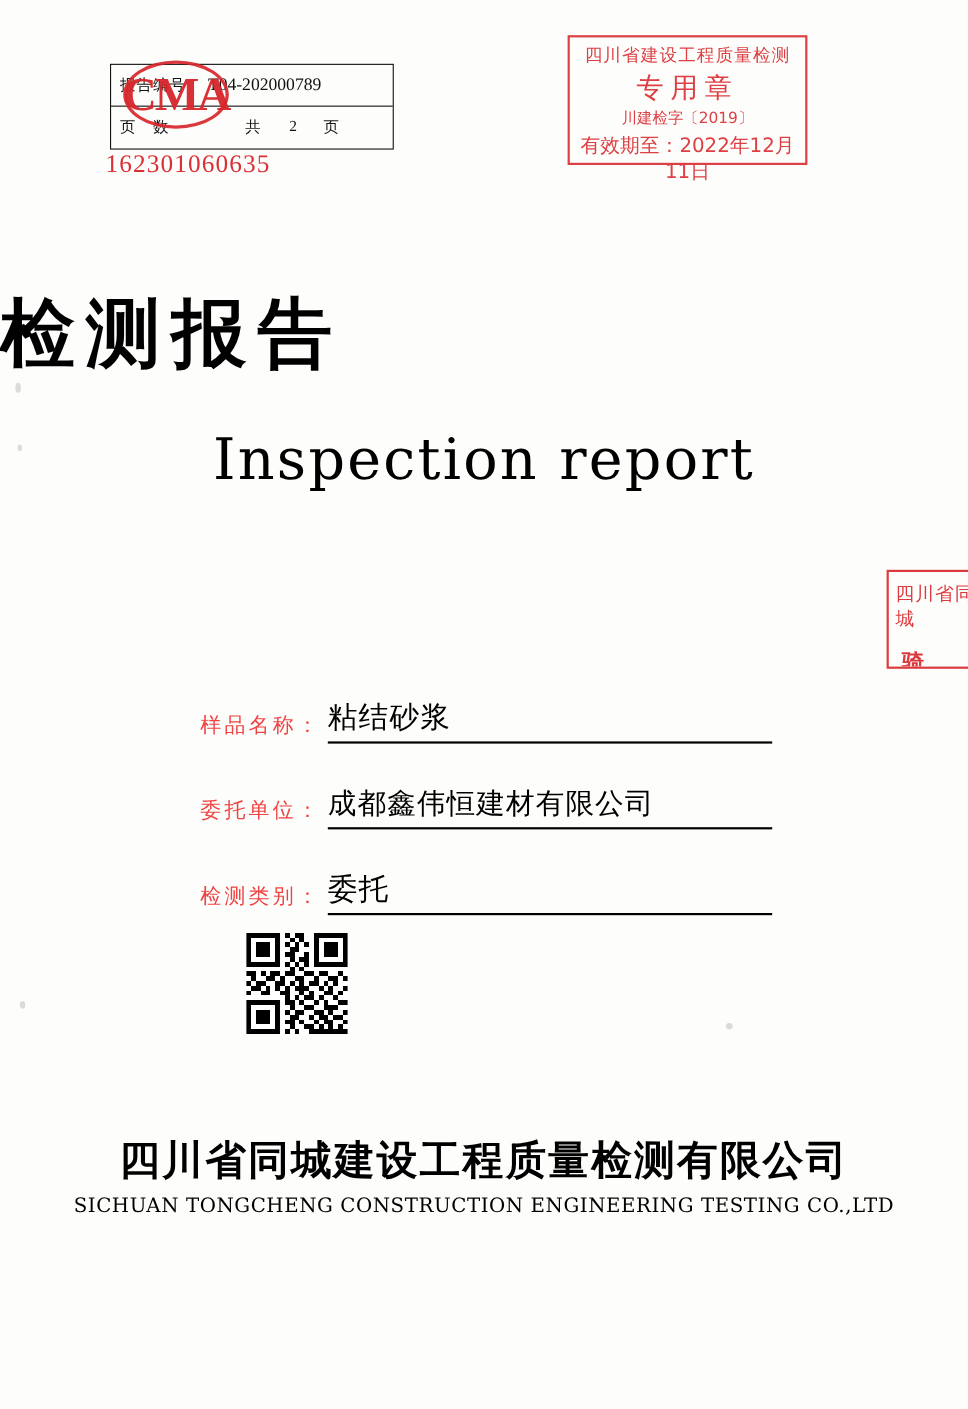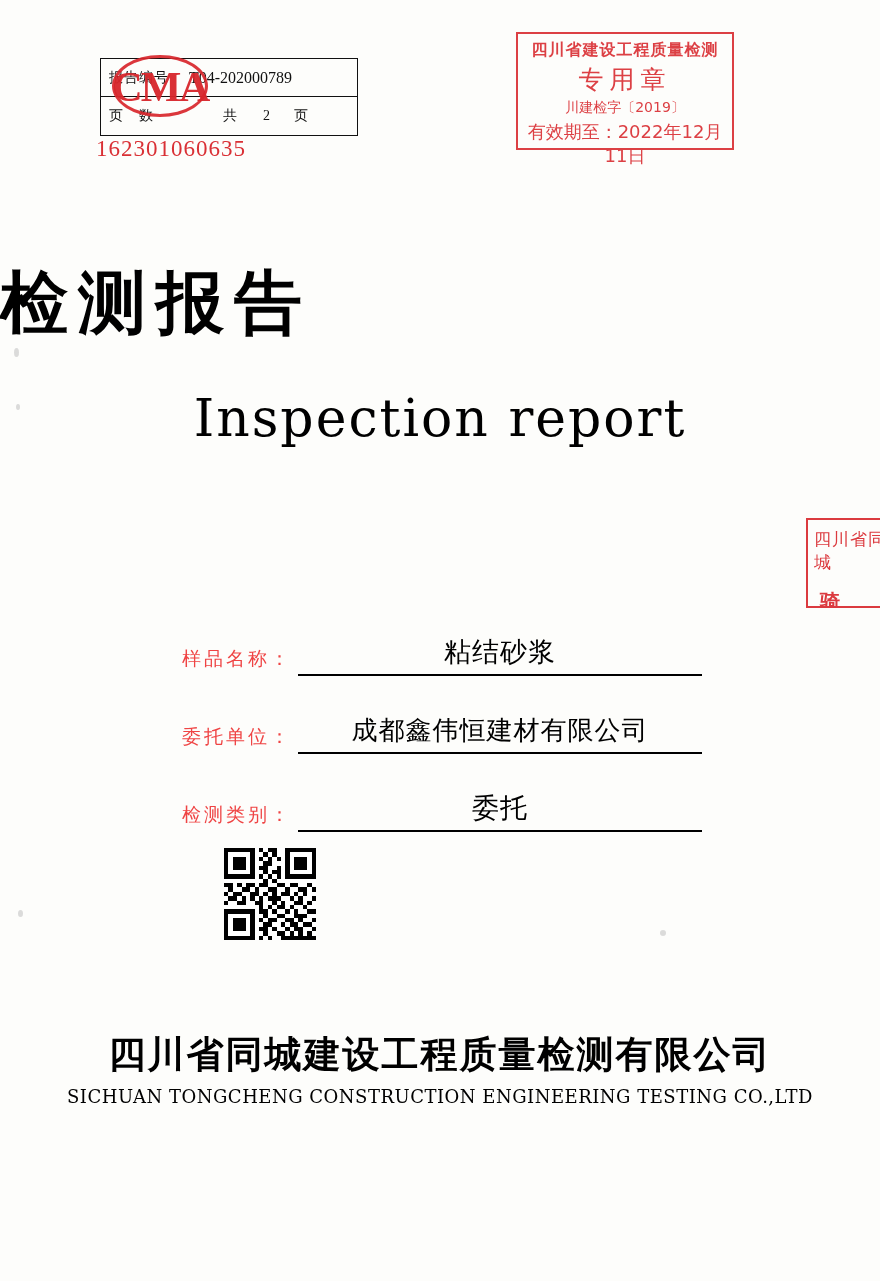--- a/index.html
+++ b/index.html
@@ -126,21 +126,21 @@
     box-sizing: border-box;
     color: #d8262b;
     opacity: .88;
     text-align: center;
     font-family: "DejaVu Sans", sans-serif;
   }
   .seal .l1 {
     margin-top: 6px;
     font-size: 16px;
     letter-spacing: 1px;
-    font-weight: bold;
+    font-weight: normal;
   }
   .seal .l2 {
     margin-top: 2px;
     font-size: 25px;
     font-weight: normal;
     letter-spacing: 6px;
   }
   .seal .l3 {
     margin-top: 3px;
     font-size: 14px;
@@ -218,21 +218,20 @@
     font-size: 19px;
     letter-spacing: 3px;
     color: #ef4444;
     font-family: Liberation Serif, serif;
     white-space: nowrap;
     padding-bottom: 4px;
   }
   .field-value {
     flex: 1;
     border-bottom: 2px solid #000;
-    text-align: center;
     font-size: 27px;
     color: #000;
     font-family: "DejaVu Sans", sans-serif;
     padding-bottom: 4px;
     margin-left: 6px;
     letter-spacing: 1px;
   }
   .field-row.wide .field-value {
     font-size: 26px;
   }

